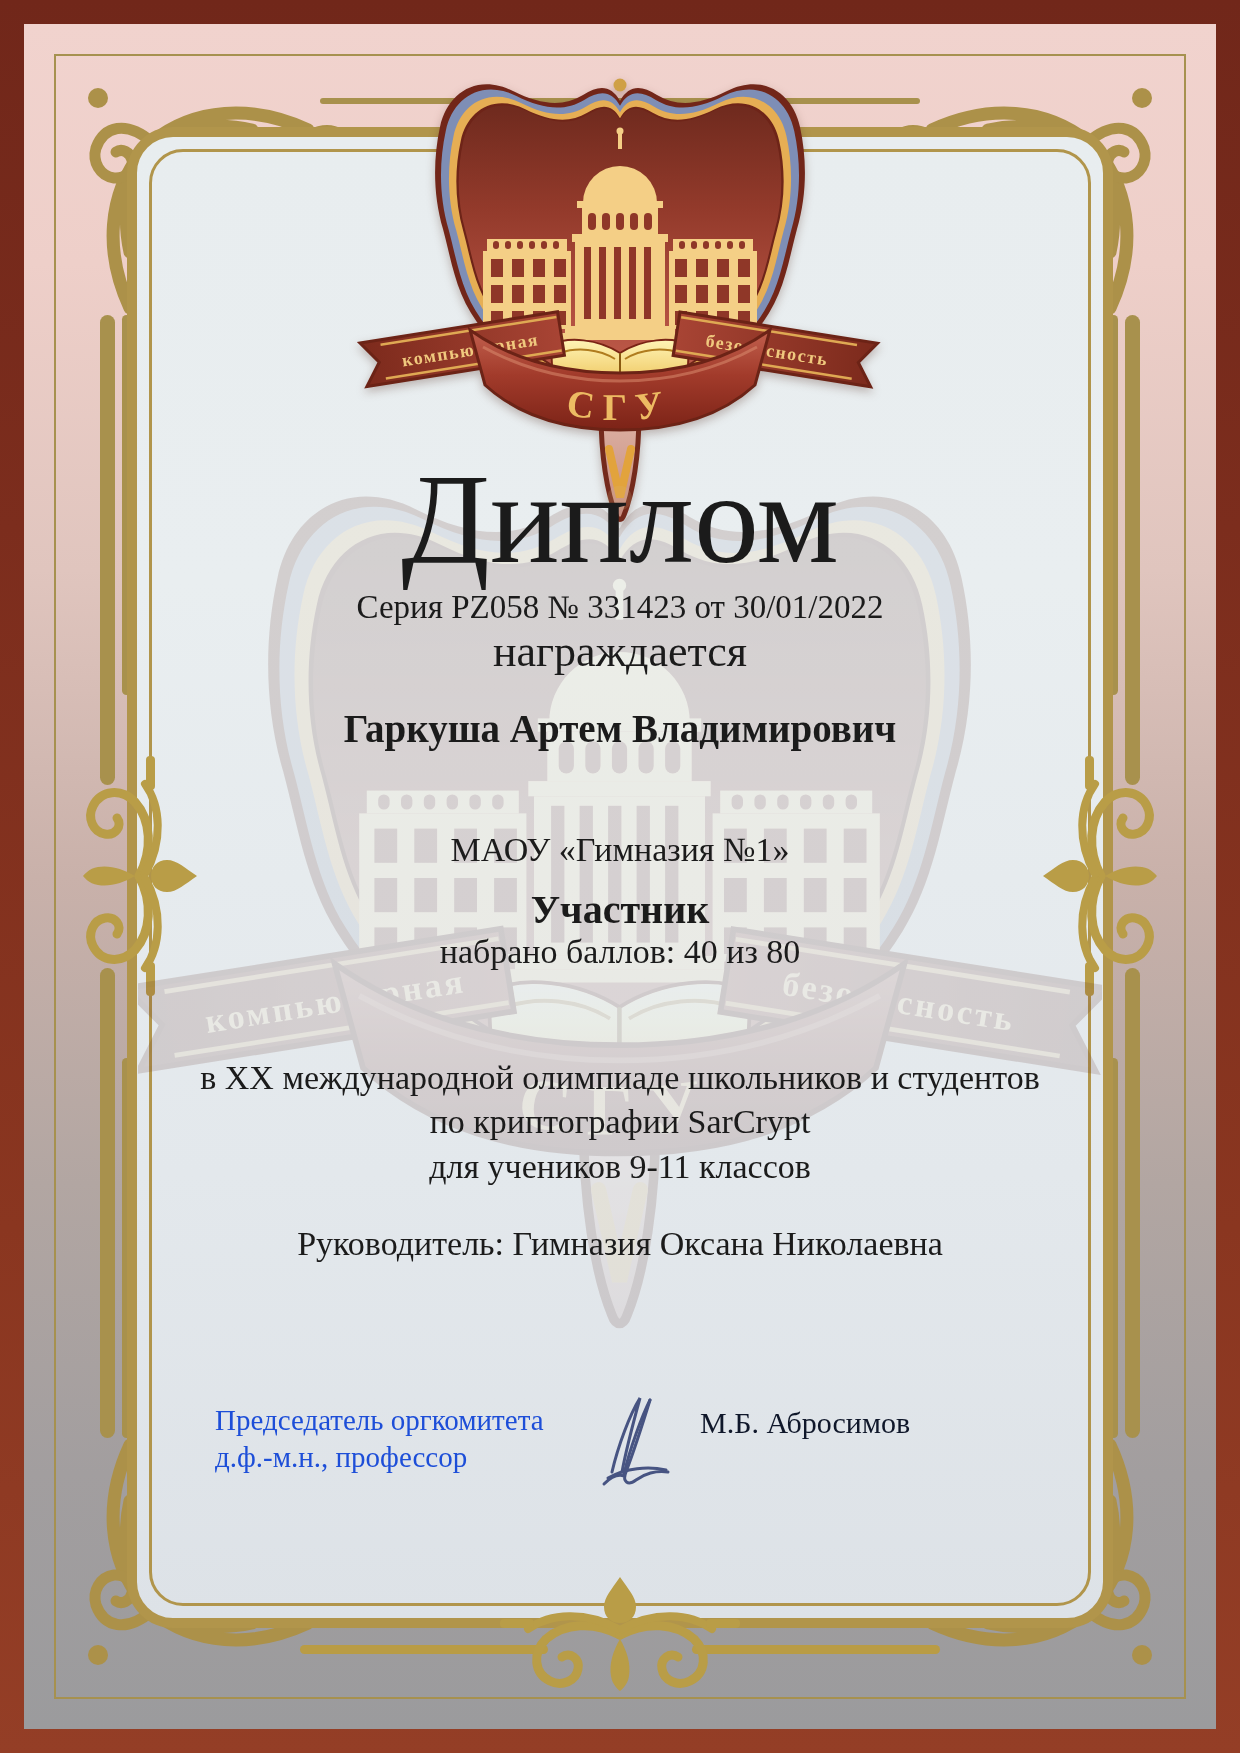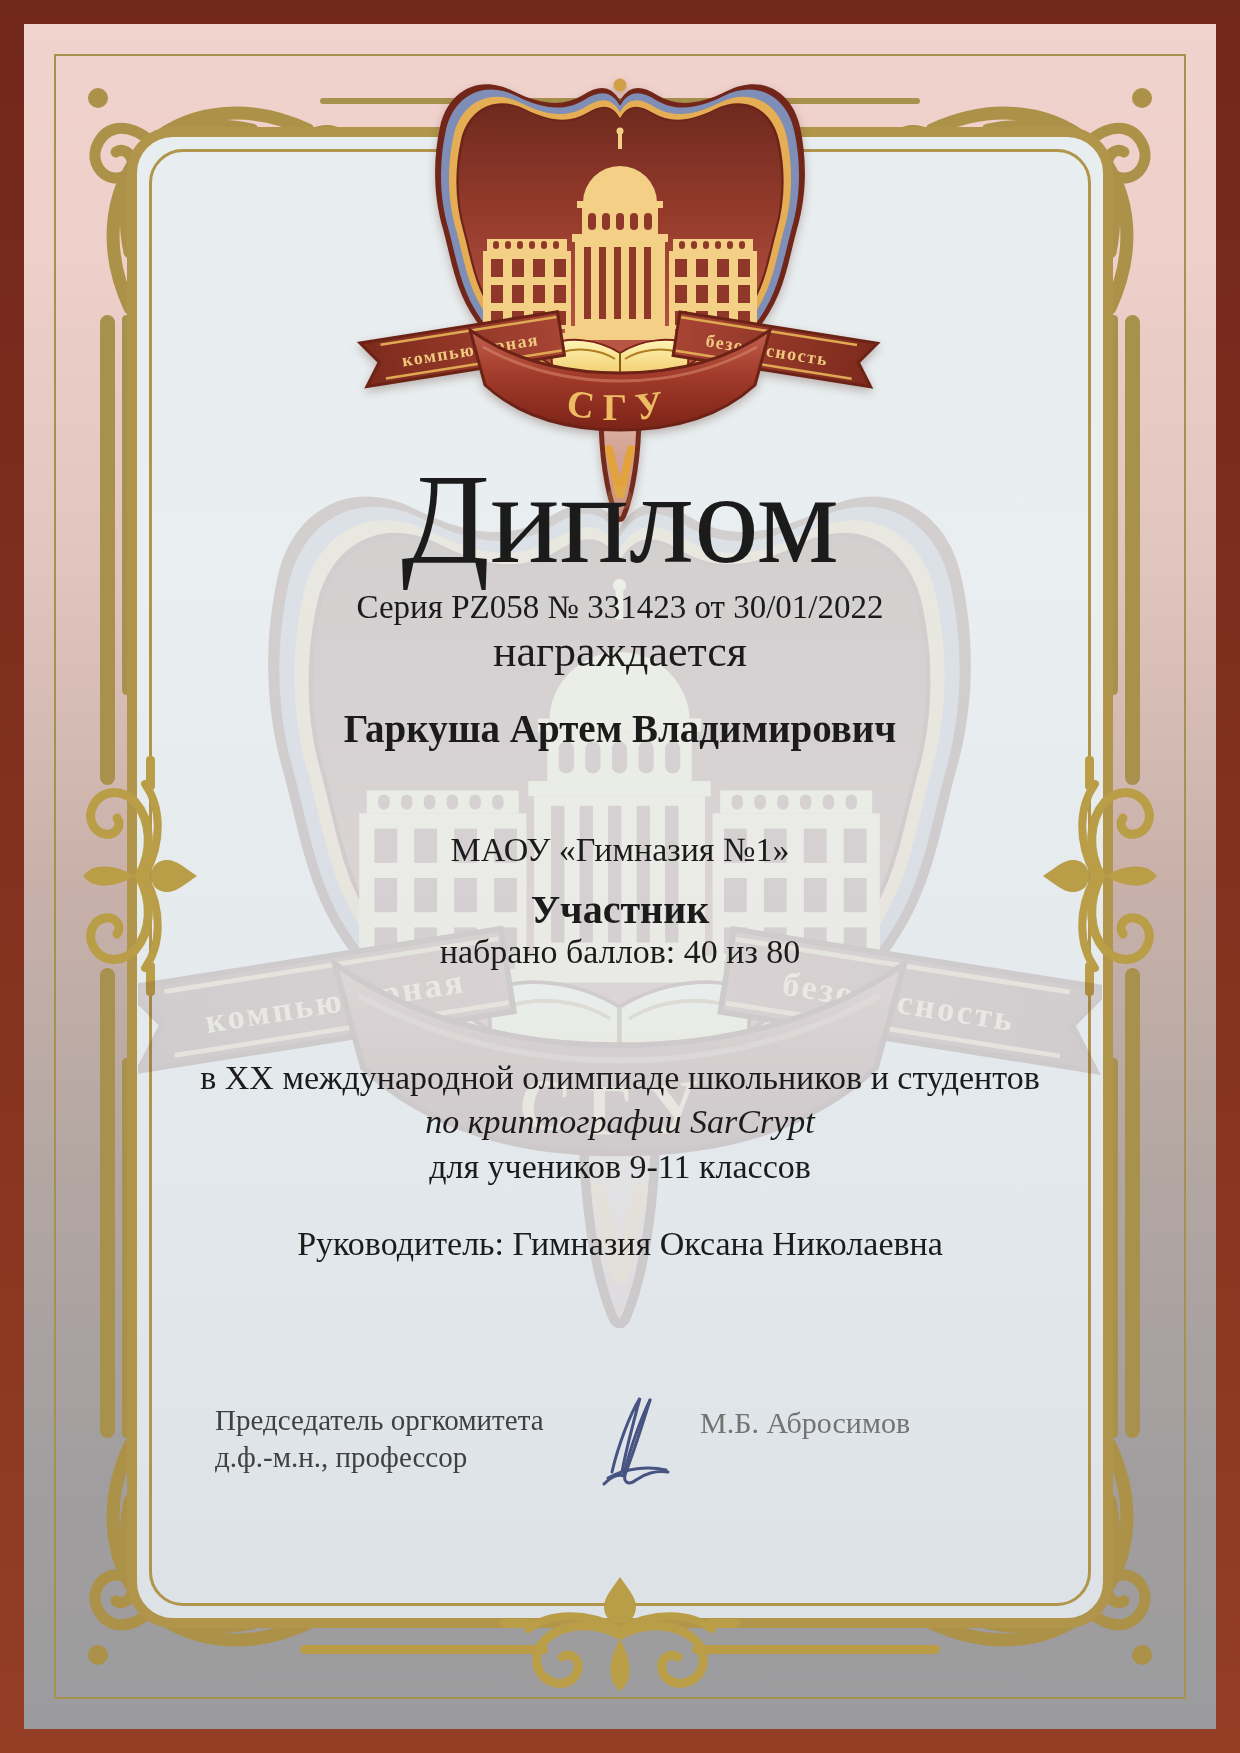--- a/index.html
+++ b/index.html
@@ -36,22 +36,22 @@
   .paper-clip{position:absolute;left:138px;right:138px;top:138px;bottom:136px;overflow:hidden;border-radius:36px;pointer-events:none;}
   .watermark{position:absolute;left:-22px;top:303px;width:1007px;height:912px;opacity:.16;filter:saturate(.55) brightness(1.15);}
   
   .tl{position:absolute;left:160px;right:160px;text-align:center;color:#1b1b1b;line-height:1.08;}
   .t-title{top:448px;font-size:130px;}
   .t-serial{top:590px;font-size:33px;}
   .t-verb{top:628px;font-size:44px;}
   .t-name{top:708px;font-size:39px;font-weight:bold;}
   .t-body{font-size:34px;}
   .t-result{top:888px;font-size:40px;font-weight:bold;}
-  .sig-label{position:absolute;left:215px;font-size:29px;color:#404040;}
-  .sig-name{position:absolute;left:700px;top:1406px;font-size:30px;color:#737373;}
+  .sig-label{position:absolute;left:215px;font-size:29px;color:#1d4ed8;}
+  .sig-name{position:absolute;left:700px;top:1406px;font-size:30px;color:#0f172a;}
   .sig-svg{position:absolute;left:578px;top:1392px;}
 </style>
 </head>
 <body>
 
 <div class="stage">
 
   <div class="abs frame-outer"></div>
   <div class="abs frame-band"></div>
   <div class="abs pinstripe"></div>
@@ -287,21 +287,21 @@
   </div>
 
   <div class="tl t-title">Диплом</div>
   <div class="tl t-serial">Серия PZ058 № 331423 от 30/01/2022</div>
   <div class="tl t-verb">награждается</div>
   <div class="tl t-name">Гаркуша Артем Владимирович</div>
   <div class="tl t-body" style="top:832px;">МАОУ «Гимназия №1»</div>
   <div class="tl t-result">Участник</div>
   <div class="tl t-body" style="top:934px;">набрано баллов: 40 из 80</div>
   <div class="tl t-body" style="top:1060px;">в XX международной олимпиаде школьников и студентов</div>
-  <div class="tl t-body" style="top:1104px;font-style:italic;">по криптографии SarCrypt</div>
+  <div class="tl t-body" style="top:1104px;">по криптографии SarCrypt</div>
   <div class="tl t-body" style="top:1149px;">для учеников 9-11 классов</div>
   <div class="tl t-body" style="top:1226px;">Руководитель: Гимназия Оксана Николаевна</div>
 
   <div class="sig-label" style="top:1404px;">Председатель оргкомитета</div>
   <div class="sig-label" style="top:1441px;">д.ф.-м.н., профессор</div>
   <svg class="sig-svg" width="100" height="96" viewBox="0 0 100 96">
     <g fill="none" stroke="#475482" stroke-width="3" stroke-linecap="round">
       <path d="M34,80 C40,54 52,22 62,6 C56,28 48,58 44,80"></path>
       <path d="M46,82 C52,56 64,24 72,8"></path>
       <path d="M72,8 C64,34 54,64 48,80 C44,90 50,94 58,88 C66,82 78,78 90,80"></path>

